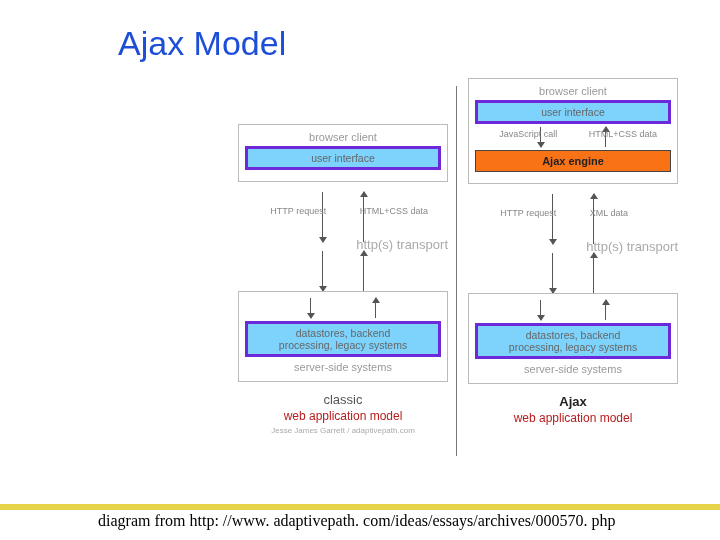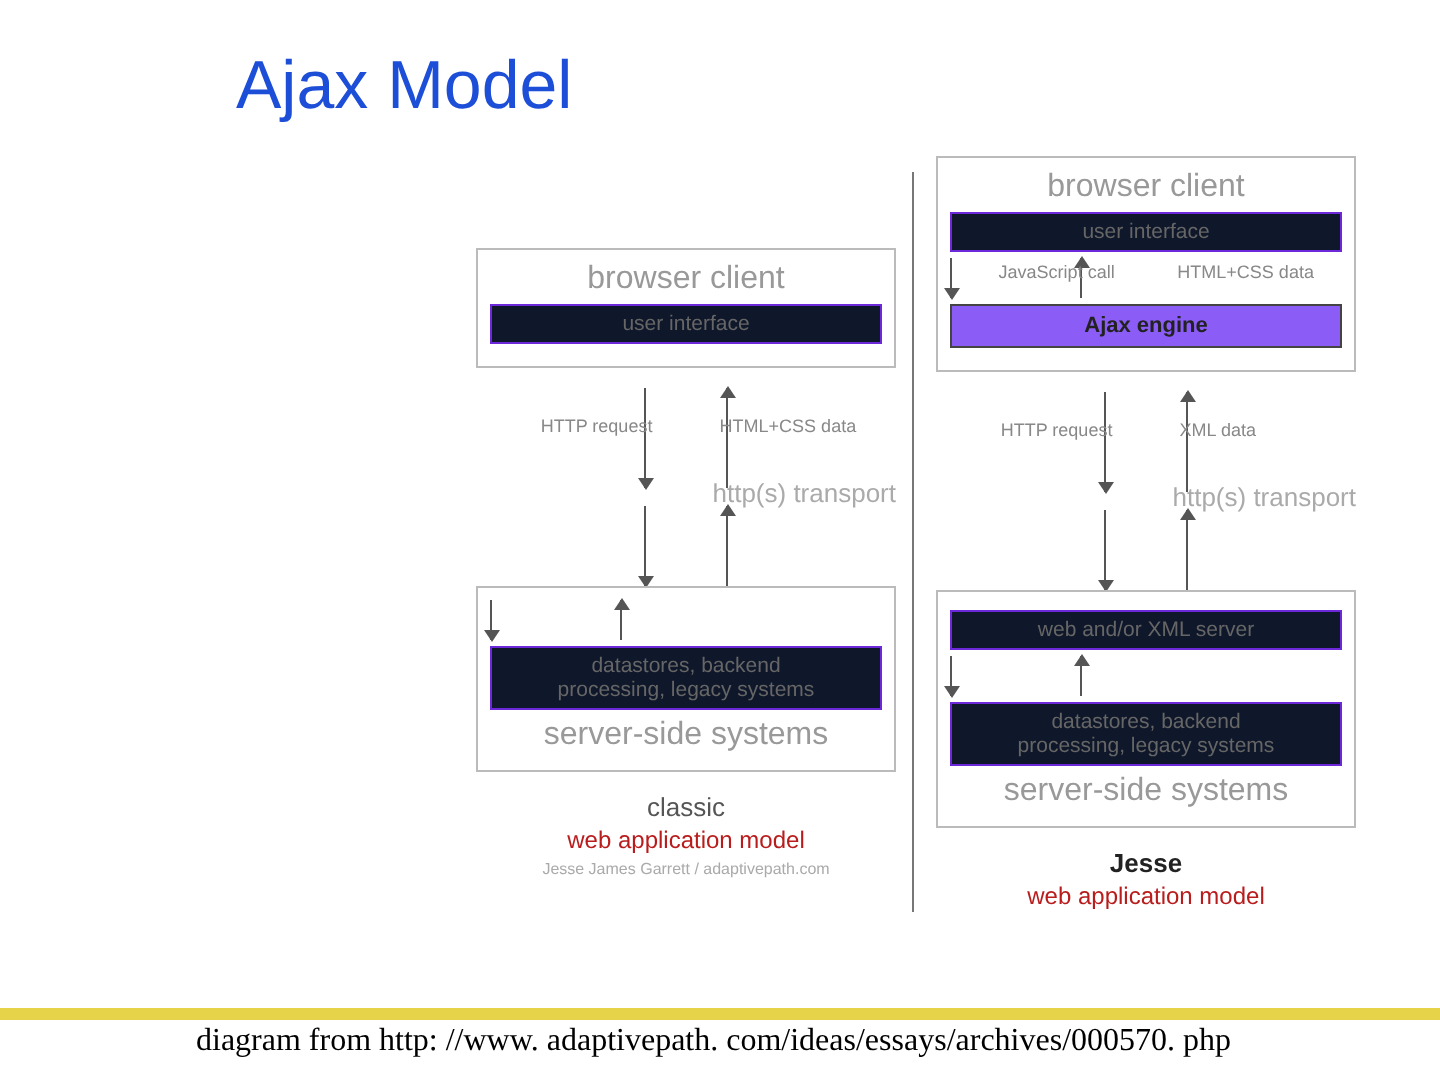--- a/index.html
+++ b/index.html
@@ -86,37 +86,37 @@
     height: 370px;
     border-left: 1px solid #777;
   }
   .outer-box {
     border: 1px solid #bbb;
     position: relative;
     margin-bottom: 10px;
     padding: 6px 6px 8px 6px;
   }
   .outer-label {
-    font-size: 16px;
+    font-size: 11px;
     color: #999;
     text-align: center;
     margin-bottom: 3px;
   }
   .inner-box {
-    border: 1px solid #6d28d9;
-    background: #0f172a;
+    border: 3px solid #6d28d9;
+    background: #7dd3fc;
     font-size: 10.5px;
     color: #666;
     text-align: center;
     padding: 3px 2px;
     margin: 3px 0;
   }
   .ajax-box {
     border: 1px solid #444;
-    background: #8b5cf6;
+    background: #f97316;
     font-size: 11px;
     color: #222;
     font-weight: bold;
     text-align: center;
     padding: 4px 2px;
     margin: 3px 0;
   }
   .transport {
     font-size: 13px;
     color: #aaa;
@@ -159,20 +159,21 @@
     color: #888;
     white-space: nowrap;
   }
   .arrow-label.l { right: 58%; top: 38%; transform: translateY(-50%); text-align: right; }
   .arrow-label.r { left: 58%; top: 38%; transform: translateY(-50%); text-align: left; }
 
   .inner-arrows {
     position: relative;
     height: 20px;
     display: flex;
+    justify-content: center;
     gap: 64px;
   }
   .inner-arrows .arrow { height: 20px; }
   .inner-label-l {
     position: absolute;
     font-size: 9px;
     color: #888;
     right: 58%;
     top: 2px;
   }
@@ -275,29 +276,28 @@
       </div>
       <div class="transport" style="margin: -30px 0 0 0; position:relative; top:25px;">http(s) transport</div>
       <div style="height:28px"></div>
 
       <div class="arrow-zone" style="height:40px; margin-top:-4px;">
         <div class="arrow down"></div>
         <div class="arrow up"></div>
       </div>
 
       <div class="outer-box">
-        <div class="inner-box">web and/or XML server</div>
         <div class="inner-arrows">
           <div class="arrow down"></div>
           <div class="arrow up"></div>
         </div>
         <div class="inner-box" style="white-space:pre-line;">datastores, backend
 processing, legacy systems</div>
         <div class="outer-label" style="margin-top:4px;margin-bottom:0;">server-side systems</div>
       </div>
 
       <div class="model-title ajax">
-        <span class="name">Jesse</span>
+        <span class="name">Ajax</span>
         <span class="sub">web application model</span>
       </div>
     </div>
   </div>
 </div>
 
 </body></html>

